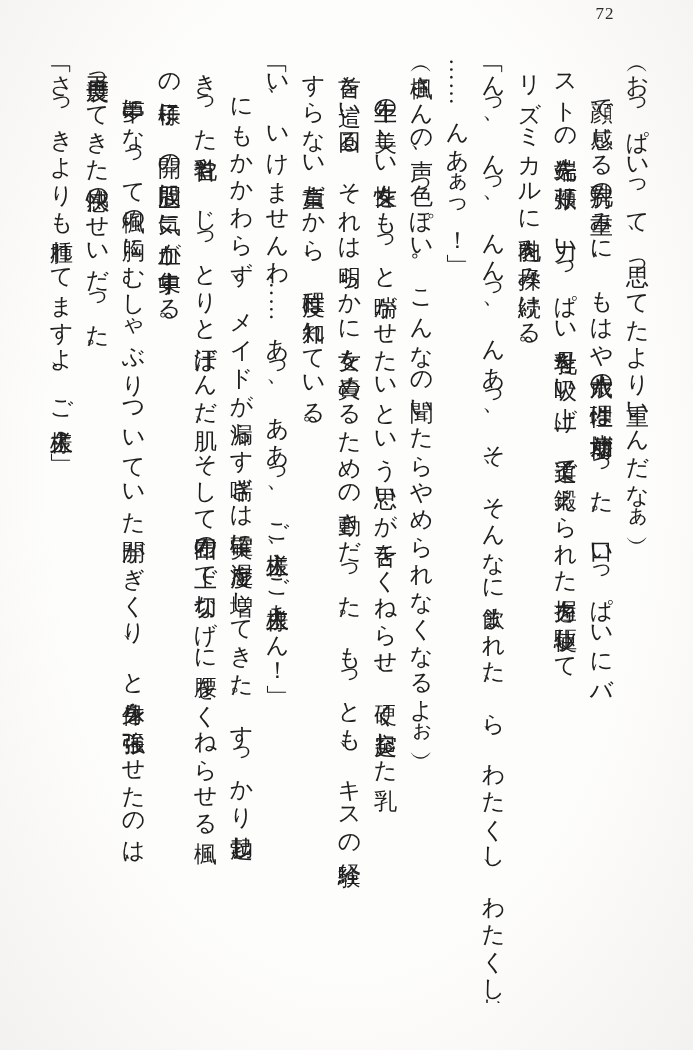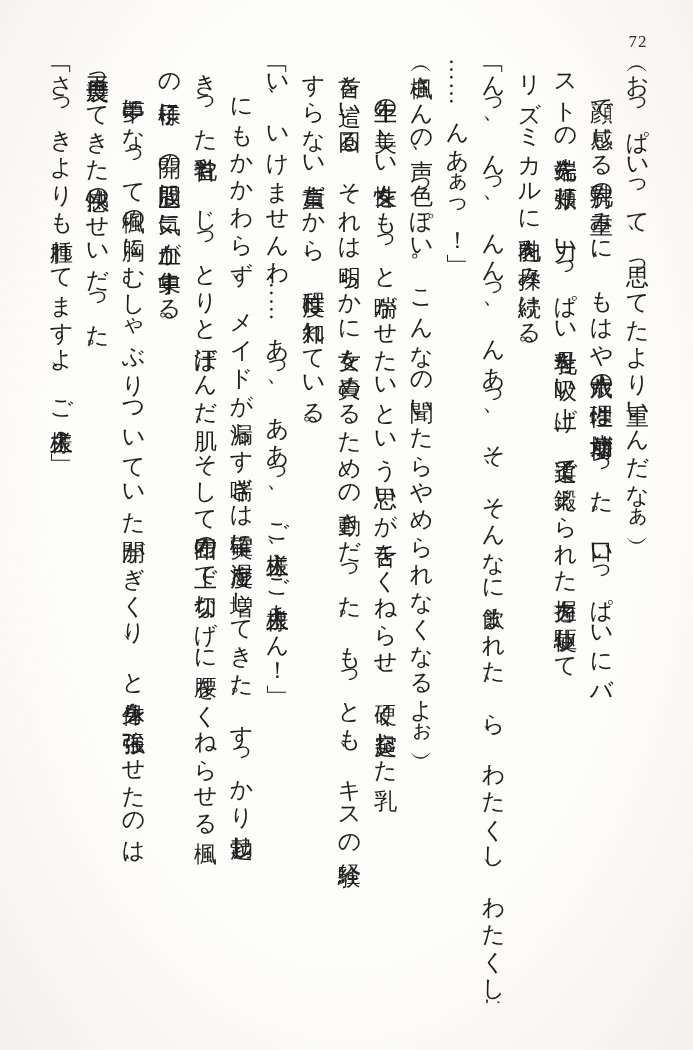--- a/index.html
+++ b/index.html
@@ -19,27 +19,26 @@
     height: 1050px;
     background: var(--paper);
     background-image: radial-gradient(ellipse at 50% 45%, rgba(255,255,255,0.6) 60%, rgba(0,0,0,0.035) 100%);
     overflow: hidden;
     font-family: "Liberation Serif", "DejaVu Serif", serif;
     color: var(--ink);
   }
   .page-number {
     position: absolute;
     top: 4px;
-    left: 616px;
+    left: 583px;
     width: 44px;
     text-align: center;
     font-size: 17px;
     letter-spacing: 1px;
     color: #2a2a2a;
-    margin-top: 28px;
   }
   .text-body {
     position: absolute;
     top: 58px;
     right: 38px;
     height: 945px;
     writing-mode: vertical-rl;
     text-orientation: mixed;
     font-size: 23px;
     line-height: 36px;

